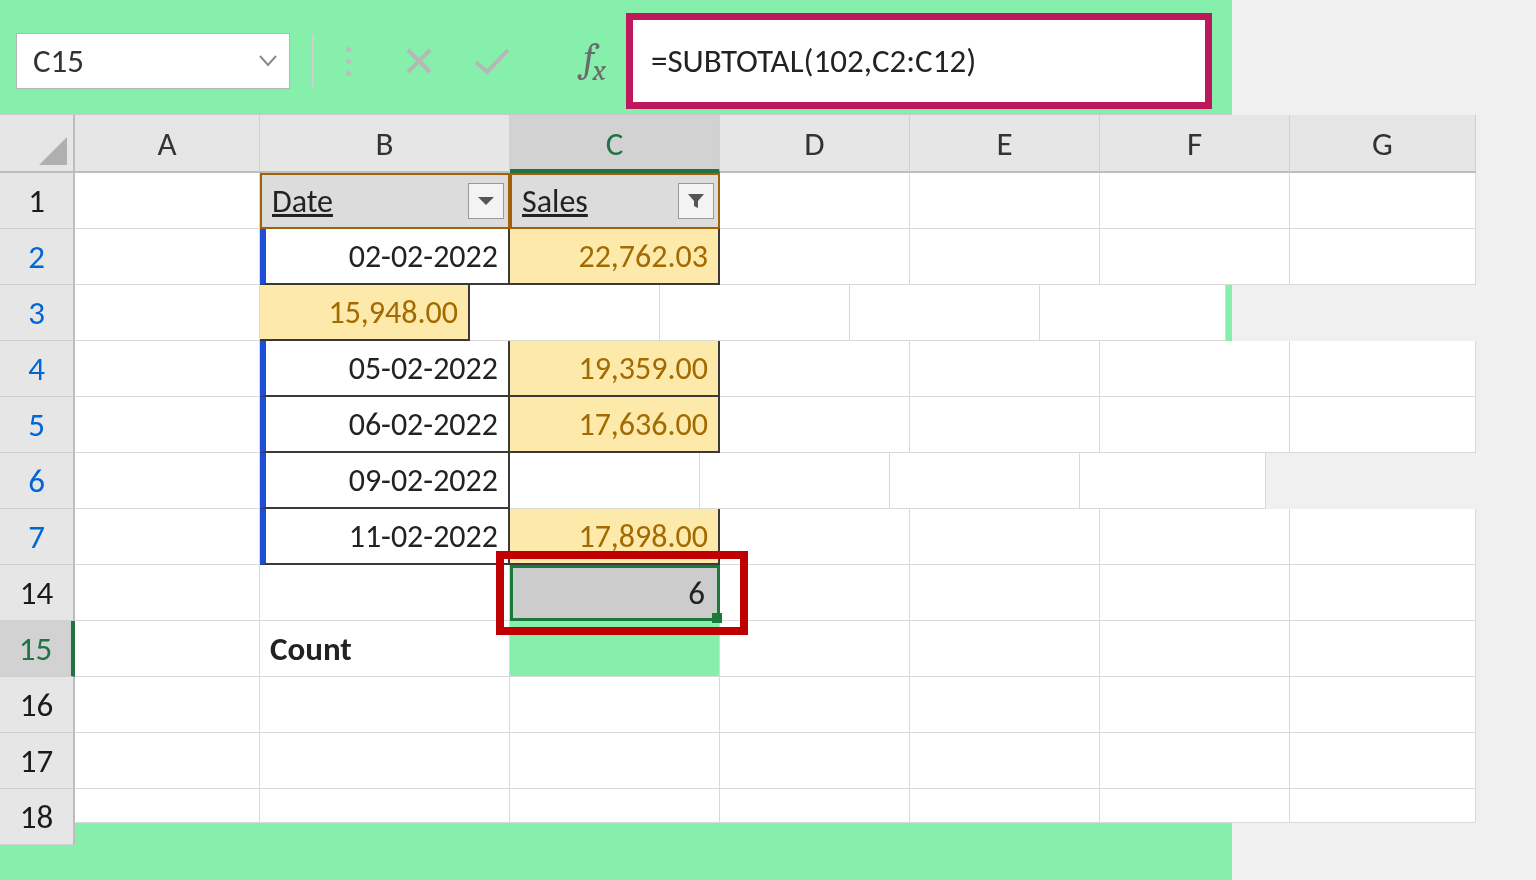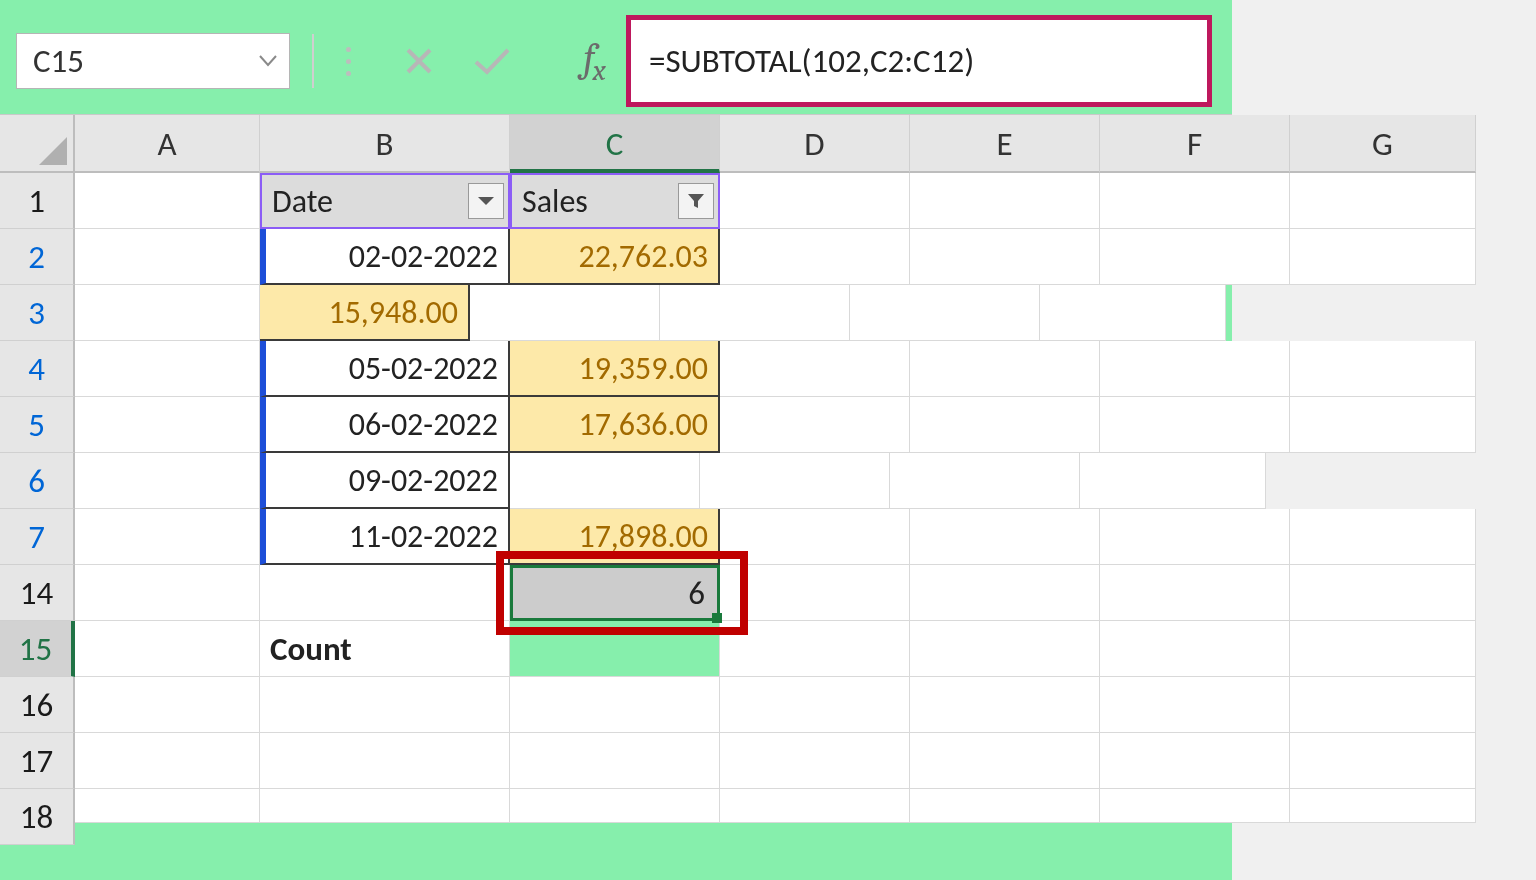--- a/index.html
+++ b/index.html
@@ -8,21 +8,21 @@
 
 .formula-area{display:flex;align-items:center;gap:22px;padding:48px 20px 40px 16px;border-bottom:1px solid #c9c9c9;height:115px;box-sizing:border-box;}
 .namebox{position:relative;width:240px;height:54px;line-height:54px;background:#fff;border:1px solid #b5b5b5;font-size:33px;padding:0 16px;color:#333;}
 .namebox .dd{position:absolute;right:12px;top:50%;transform:translateY(-50%);}
 .dd svg{display:block;}
 .sep{width:2px;height:54px;background:#cfcfcf;}
 .dots{display:flex;flex-direction:column;gap:7px;align-items:center;justify-content:center;width:24px;height:54px;}
 .dots span{width:5px;height:5px;border-radius:50%;background:#bdbdbd;}
 .fx-btn{width:54px;height:54px;display:flex;align-items:center;justify-content:flex-end;font-size:40px;color:#b7b7b7;}
 .fx-label{font-family:"Cambria","Georgia",serif;font-style:italic;font-size:40px;color:#6b6b6b;letter-spacing:-2px;}
-.formula-input{flex:1;height:54px;line-height:54px;background:#fff;border:5px solid #be185d;font-size:33px;padding:14px 18px;color:#222;}
+.formula-input{flex:1;height:54px;line-height:54px;background:#fff;border:7px solid #be185d;font-size:33px;padding:14px 18px;color:#222;}
 
 
 .grid{display:flex;}
 .rowhdrs{display:flex;flex-direction:column;}
 .corner{width:75px;height:58px;background:#e6e6e6;border-right:2px solid #bdbdbd;border-bottom:2px solid #bdbdbd;box-sizing:border-box;position:relative;}
 .corner::after{content:"";position:absolute;right:6px;bottom:6px;width:0;height:0;border-style:solid;border-width:0 0 28px 28px;border-color:transparent transparent #b0b0b0 transparent;}
 .rowhdr{width:75px;height:56px;line-height:56px;text-align:center;background:#e6e6e6;border-right:2px solid #bdbdbd;border-bottom:1px solid #d0d0d0;font-size:33px;color:#1a1a1a;box-sizing:border-box;}
 .rowhdr.blue{color:#0066d6;}
 .rowhdr.sel{background:#d2d2d2;border-right:4px solid #217346;color:#217346;}
 
@@ -42,21 +42,21 @@
 .cell{height:56px;box-sizing:border-box;border-right:1px solid #d9d9d9;border-bottom:1px solid #d9d9d9;font-size:33px;padding:0 10px;display:flex;align-items:center;justify-content:flex-end;background:#fff;position:relative;}
 .cell.A{width:185px;}
 .cell.B{width:250px;}
 .cell.C{width:210px;}
 .cell.D{width:190px;}
 .cell.E{width:190px;}
 .cell.F{width:190px;}
 .cell.G{width:186px;}
 .cell.left{justify-content:flex-start;}
 
-.tbl-header{background:#dcdcdc;border:2px solid #8b5cf6;box-sizing:border-box;font-size:32px;color:#222;justify-content:flex-start;padding-right:46px;}
+.tbl-header{background:#dcdcdc;border:2px solid #a16207;box-sizing:border-box;font-size:32px;color:#222;justify-content:flex-start;padding-right:46px;text-decoration:underline;}
 .tbl-data-b{border-left:6px solid #1d4ed8;border-right:2px solid #3a3a3a;border-bottom:2px solid #3a3a3a;background:#fff;font-size:32px;color:#222;}
 .tbl-data-c{border-right:2px solid #3a3a3a;border-bottom:2px solid #3a3a3a;background:#fde9a9;font-size:32px;color:#a26a00;justify-content:flex-end;}
 
 .bold{font-weight:700;}
 
 .filter-btn{position:absolute;right:4px;top:50%;transform:translateY(-50%);width:34px;height:34px;background:#f3f3f3;border:1px solid #999;display:flex;align-items:center;justify-content:center;}
 .filter-btn svg{display:block;}
 
 .sel-cell{position:absolute;width:210px;height:56px;left:435px;top:calc(58px + 56px*7);box-sizing:border-box;}
 .red-box{position:absolute;border:8px solid #c00000;box-sizing:border-box;}

